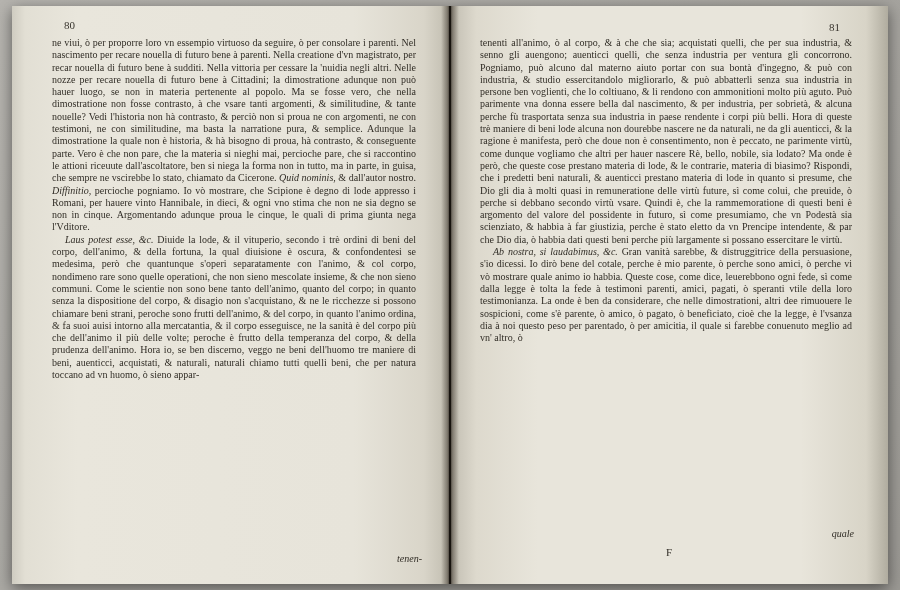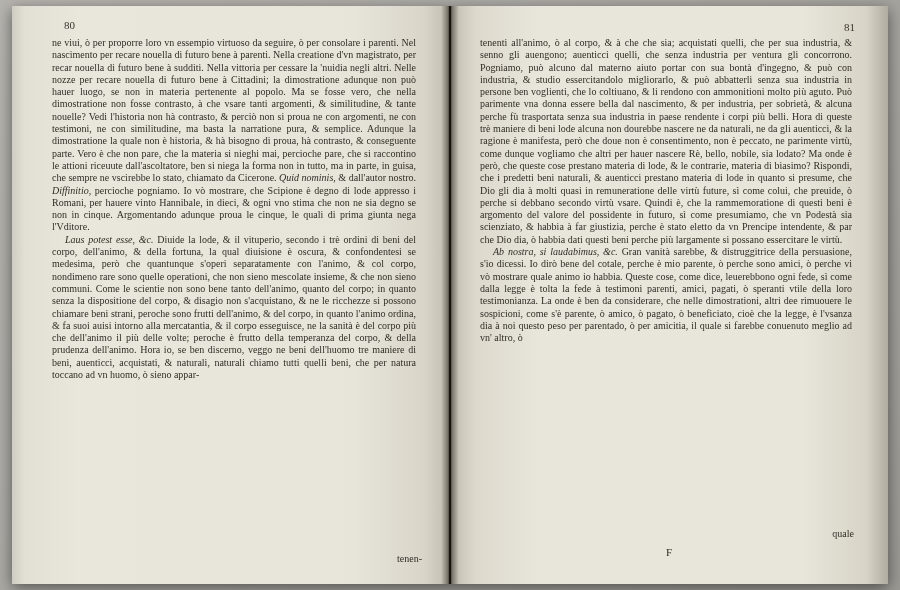--- a/index.html
+++ b/index.html
@@ -28,31 +28,31 @@
   }
   .gutter{
     position:absolute;left:429px;top:0;width:18px;height:100%;
     background:linear-gradient(to right, rgba(50,42,32,0) 0%, rgba(50,42,32,0.45) 35%, rgba(25,20,14,0.8) 50%, rgba(50,42,32,0.45) 65%, rgba(50,42,32,0) 100%);
   }
   .gutter::after{
     content:"";position:absolute;left:8px;top:0;width:2px;height:100%;background:#17130e;
   }
   .pagenum{position:absolute;font-size:11px;color:#39352e;}
   .page-left .pagenum{left:52px;top:13px;}
-  .page-right .pagenum{right:33px;top:15px;}
+  .page-right .pagenum{right:48px;top:15px;}
   .body{
     position:absolute;color:#312d26;font-size:10px;line-height:12.3px;
     text-align:justify;hyphens:none;
   }
   .page-left .body{left:40px;top:31px;width:364px;height:510px;overflow:hidden;}
   .page-right .body{left:30px;top:31px;width:372px;height:488px;overflow:hidden;}
   .body p{margin:0;}
   .body p + p{text-indent:13px;}
   .lemma{font-style:italic;}
-  .catchword{position:absolute;font-size:10px;color:#312d26;}
+  .catchword{position:absolute;font-size:10px;color:#312d26;font-style:italic;}
   .page-left .catchword{right:28px;top:547px;}
   .page-right .catchword{right:34px;top:522px;}
   .signature{
     position:absolute;left:0;width:100%;text-align:center;top:540px;
     font-size:11px;color:#312d26;
   }
   .edge-line-right{
     position:absolute;right:5px;top:4px;width:2px;height:570px;
     background:rgba(60,52,42,0.35);
   }

